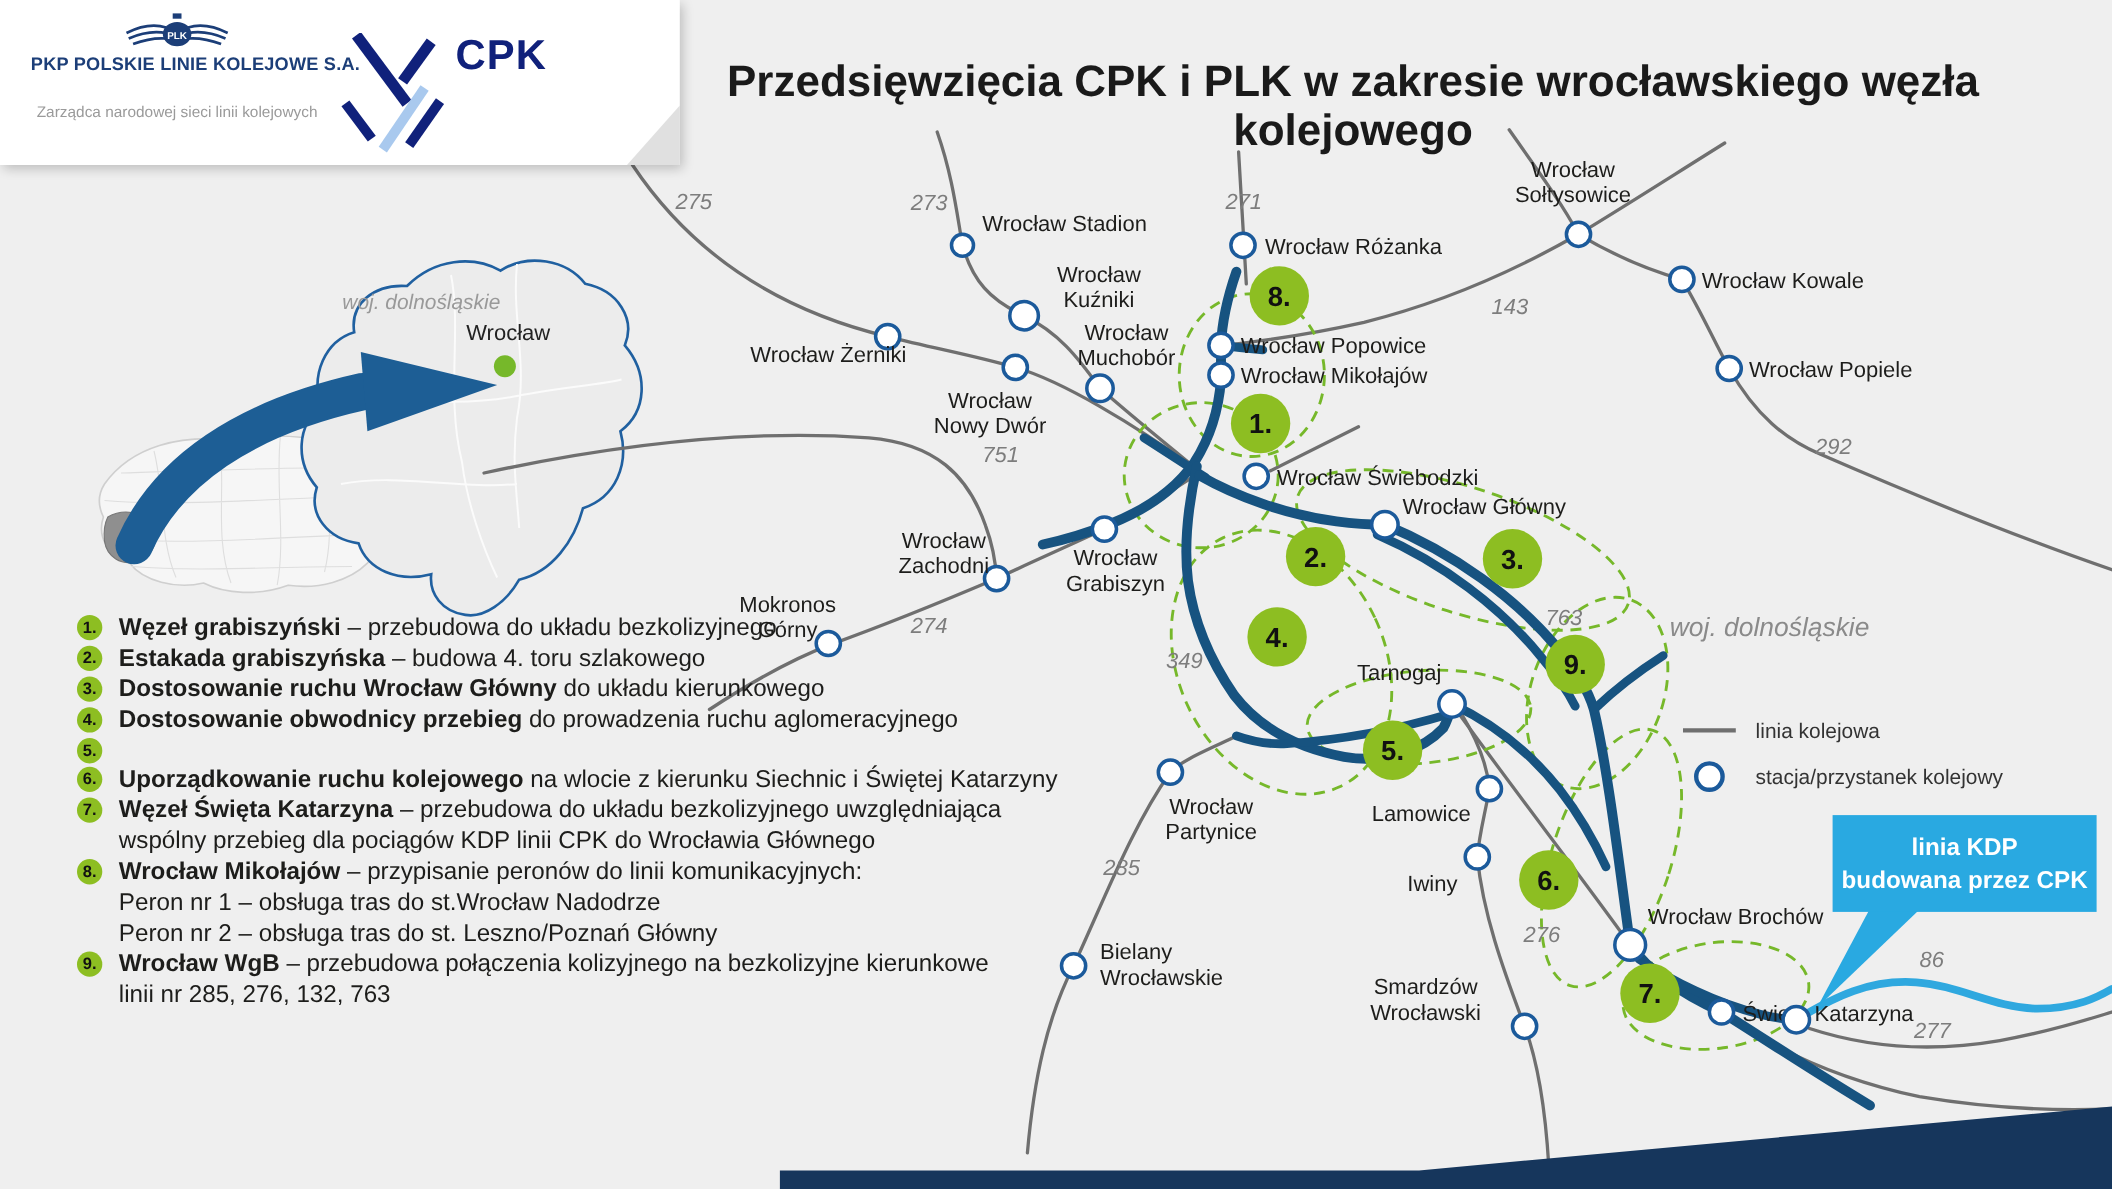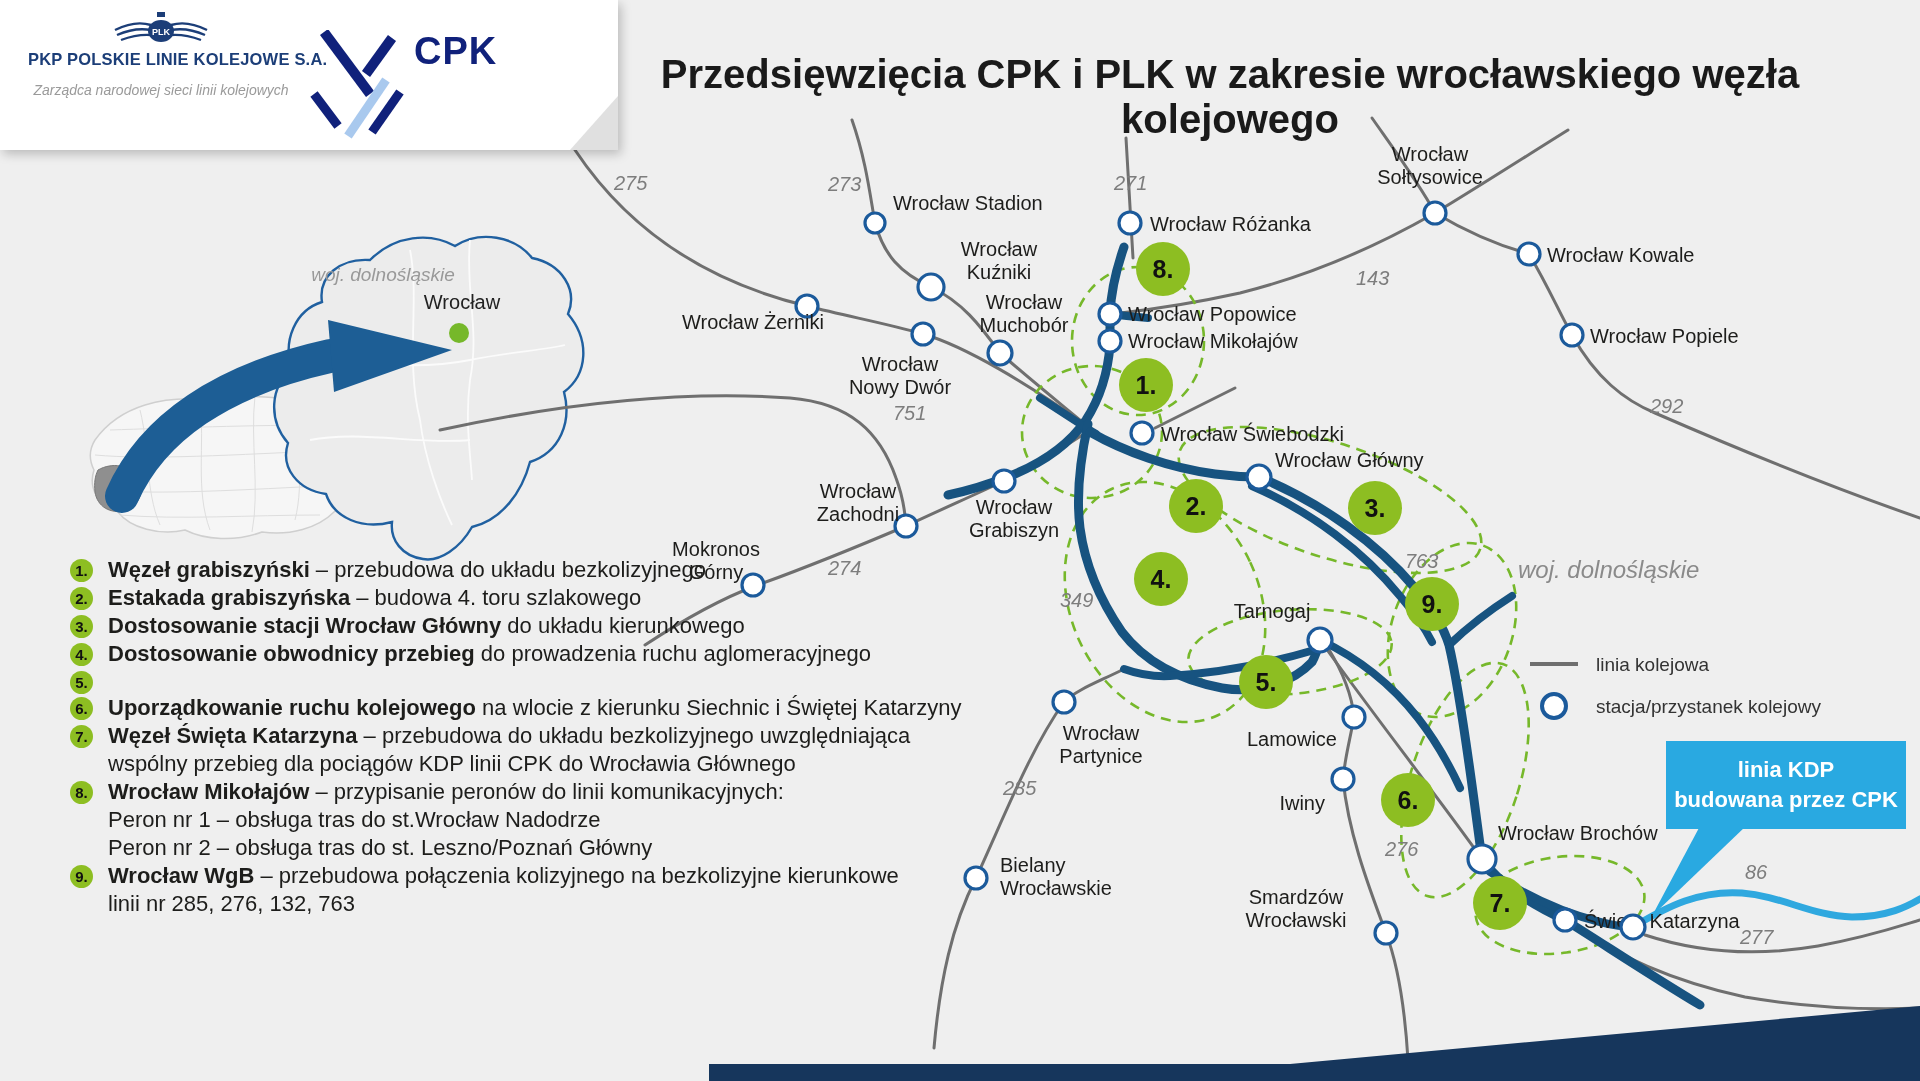--- a/index.html
+++ b/index.html
@@ -9,21 +9,21 @@
 
   
   .header{position:absolute;left:0;top:0;width:1920px;height:160px;}
   .logo-box{position:absolute;left:0;top:0;width:618px;height:150px;background:#ffffff;
             box-shadow:3px 4px 10px rgba(0,0,0,.22);}
   .fold{position:absolute;right:0;bottom:0;width:0;height:0;
         border-bottom:54px solid #e0e0e0;border-left:48px solid transparent;}
   .pkp{position:absolute;left:28px;top:12px;width:266px;text-align:center;}
   .eagle{display:block;margin:0 auto;}
   .pkp-name{margin-top:2px;font-size:16.5px;font-weight:700;color:#1c3e78;letter-spacing:.2px;white-space:nowrap;}
-  .pkp-sub{margin-top:13px;font-size:14px;font-style:italic;color:#9a9a9a;white-space:nowrap;}
+  .pkp-sub{margin-top:24px;font-size:14px;color:#9a9a9a;white-space:nowrap;}
   .cpk{position:absolute;left:308px;top:30px;display:flex;align-items:flex-start;}
   .cpk-text{font-size:38px;font-weight:700;color:#10217b;letter-spacing:1px;margin-left:6px;margin-bottom:22px;}
   .title{position:absolute;left:560px;right:20px;top:52px;margin:0;text-align:center;
          font-size:40px;font-weight:700;color:#1a1a1a;}
 
   
   .projects{position:absolute;left:70px;top:556px;width:900px;color:#1d1d1b;}
   .proj{display:flex;align-items:flex-start;}
   .pbadge{flex:0 0 auto;width:23px;height:23px;margin-top:3px;border-radius:50%;
           background:#8dbe22;color:#111;font-size:15px;font-weight:700;
@@ -286,21 +286,21 @@
       </div>
       <div class="proj">
         <span class="pbadge">2.</span>
         <div class="ptext">
           <div class="pline"><span class="bold">Estakada grabiszyńska</span><span> – budowa 4. toru szlakowego</span></div>
         </div>
       </div>
       <div class="proj">
         <span class="pbadge">3.</span>
         <div class="ptext">
-          <div class="pline"><span class="bold">Dostosowanie stacji Wrocław Główny</span><span> do układu kierunkowego</span></div>
+          <div class="pline"><span class="bold">Dostosowanie ruchu Wrocław Główny</span><span> do układu kierunkowego</span></div>
         </div>
       </div>
       <div class="proj">
         <span class="pbadge">4.</span>
         <div class="ptext">
           <div class="pline"><span class="bold">Dostosowanie obwodnicy przebieg</span><span> do prowadzenia ruchu aglomeracyjnego</span></div>
         </div>
       </div>
       <div class="proj">
         <span class="pbadge">5.</span>

